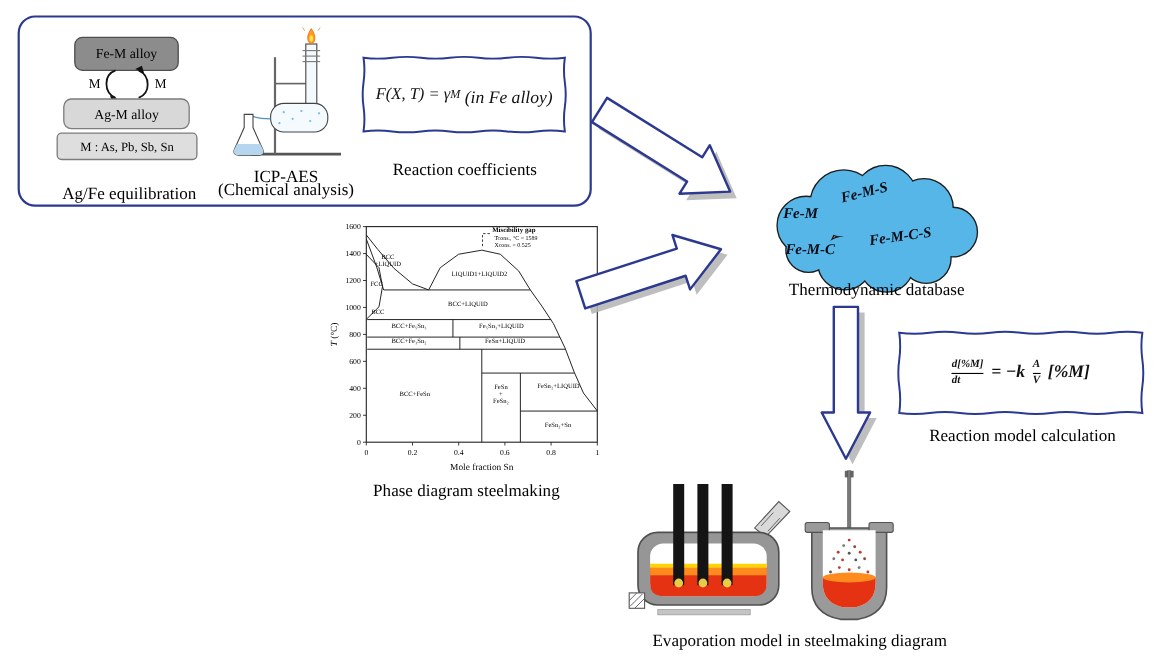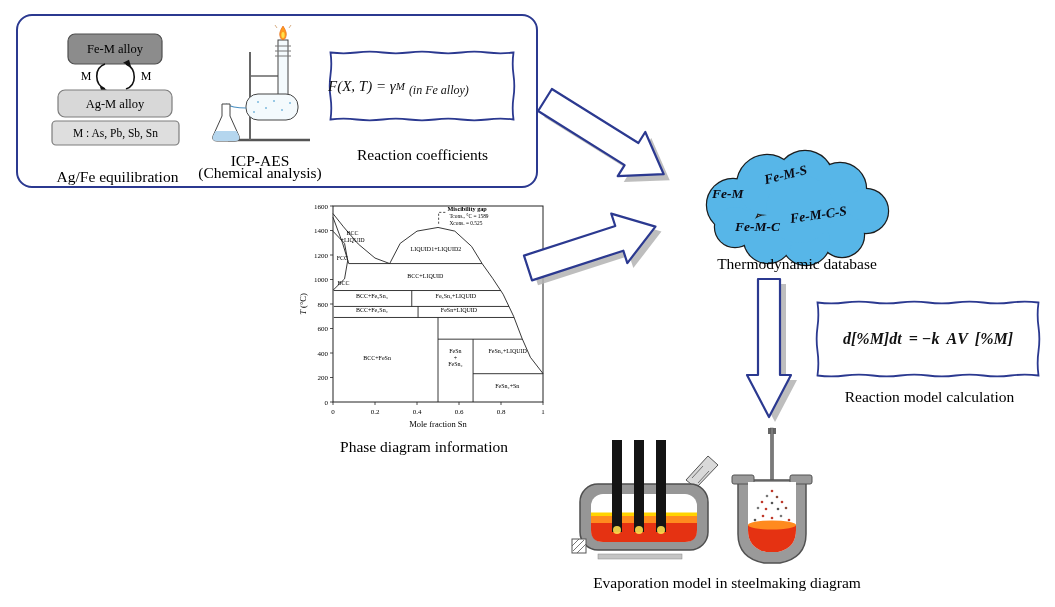--- a/index.html
+++ b/index.html
@@ -17,51 +17,51 @@
   .box-t2{font-size:11.5px;text-anchor:middle}
   .m-t{font-size:12px;text-anchor:middle}
 
   #icp-svg{left:198px;top:24px}
   #eq-caption{left:30px;top:168px;width:175px}
   #icp-cap1{left:200px;top:152px;width:120px}
   #icp-cap2{left:182px;top:164px;width:156px}
 
   #activity-svg{left:328px;top:50px}
   #activity-formula{left:328px;top:50px;width:188px;height:72px;display:flex;align-items:center;
-      font-style:italic;font-size:15px}
+      justify-content:center;font-style:italic;font-size:15px}
   #activity-formula sub{font-size:11px}
-  .f-note{font-size:12px;margin-left:4px;position:relative;top:4px}
+  .f-note{font-size:16px;margin-left:4px;position:relative;top:4px}
   #activity-caption{left:330px;top:146px;width:185px}
 
   #phase-svg{left:295px;top:196px}
   #phase-caption{left:295px;top:438px;width:258px}
   .tick{font-size:7px}
   .axis-label{font-size:8.5px}
   .region{font-size:6px}
   .ann-title{font-size:6.2px;font-weight:bold}
   .ann-line{font-size:5.4px}
 
   #arrow1-svg{left:535px;top:70px}
   #arrow2-svg{left:522px;top:210px}
   #arrow3-svg{left:733px;top:276px}
   .arrow-main{fill:#fff;stroke:#2b3990;stroke-width:2.2;stroke-linejoin:round}
   .arrow-shadow{fill:#b3b3b3;opacity:.85}
 
   #cloud-svg{left:685px;top:145px}
   .cloud-label{position:absolute;font-style:italic;font-weight:600;font-size:13.5px;color:#0a0a14;white-space:nowrap}
   #cl-0{left:712px;top:186px}
   #cl-1{left:764px;top:167px;transform:rotate(-14deg)}
-  #cl-2{left:735px;top:219px}
+  #cl-2{left:714px;top:219px}
   #cl-3{left:790px;top:207px;transform:rotate(-8deg)}
   #cloud-caption{left:692px;top:255px;width:210px}
 
   #rate-svg{left:815px;top:300px}
   #rate-eq{left:815px;top:300px;width:226px;height:78px;display:flex;align-items:center;justify-content:center;
       gap:7px;font-style:italic;font-weight:700;font-size:16px}
-  .frac{display:inline-flex;flex-direction:row;line-height:1.02;font-size:16px}
+  .frac{display:inline-flex;flex-direction:column;line-height:1.02;font-size:10px}
   .fbar{align-self:stretch;border-top:1.6px solid #000;margin:1.5px 0 1px 0;height:0}
   #rate-caption{left:817px;top:388px;width:225px}
 
   #furnace-svg{left:572px;top:438px}
   #ladle-svg{left:722px;top:428px}
   #bottom-caption{left:562px;top:574px;width:330px}
 </style>
 </head>
 <body>
 
@@ -195,21 +195,21 @@
     <text x="164" y="116.2075" text-anchor="middle" class="region"><tspan x="164">FeSn+LIQUID</tspan></text>
     <text x="82.1" y="164.35" text-anchor="middle" class="region"><tspan x="82.1">BCC+FeSn</tspan></text>
     <text x="160.43" y="157.3375" text-anchor="middle" class="region"><tspan x="160.43">FeSn</tspan><tspan x="160.43" dy="6.4">+</tspan><tspan x="160.43" dy="6.4">FeSn₂</tspan></text>
     <text x="212.72" y="157" text-anchor="middle" class="region"><tspan x="212.72">FeSn₂+LIQUID</tspan></text>
     <text x="212.29999999999998" y="192.28" text-anchor="middle" class="region"><tspan x="212.29999999999998">FeSn₂+Sn</tspan></text>
     <polyline points="150.35000000000002,16.37 143.63,16.37 143.63,27.7625" fill="none" stroke="#222" stroke-width="0.8" stroke-dasharray="2.2,1.8"></polyline>
     <text x="152.45" y="15.145" class="ann-title">Miscibility gap</text>
     <text x="154.45" y="22.145" class="ann-line">Tcons., °C = 1589</text>
     <text x="154.45" y="28.645" class="ann-line">Xcons. = 0.525</text>
   </svg>
-<div id="phase-caption" class="cap">Phase diagram information</div>
+<div id="phase-caption" class="cap">Phase diagram steelmaking</div>
 
 <svg id="arrow1-svg" width="165" height="130" viewBox="0 0 165 130">
   <polygon class="arrow-shadow" points="0,-13 102,-13 102,-26 140,0 102,26 102,13 0,13" transform="translate(16,36) rotate(32)"></polygon>
   <polygon class="arrow-main" points="0,-13 102,-13 102,-26 140,0 102,26 102,13 0,13" transform="translate(10,30) rotate(32)"></polygon>
 </svg>
 <svg id="arrow2-svg" width="150" height="75" viewBox="0 0 150 75">
   <polygon class="arrow-shadow" points="0,-13 96,-13 96,-26 134,0 96,26 96,13 0,13" transform="translate(12,63) rotate(-18)"></polygon>
   <polygon class="arrow-main" points="0,-13 96,-13 96,-26 134,0 96,26 96,13 0,13" transform="translate(6,58) rotate(-18)"></polygon>
 </svg>
 <svg id="arrow3-svg" width="75" height="148" viewBox="0 0 75 148">

